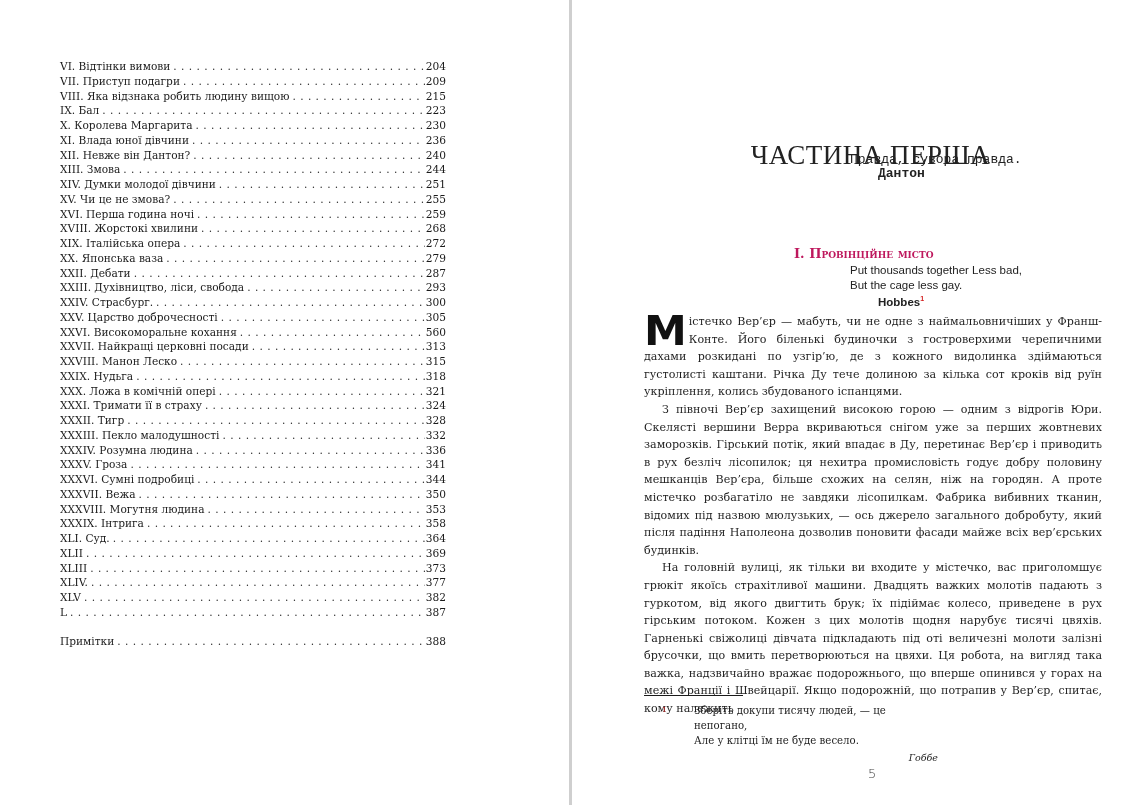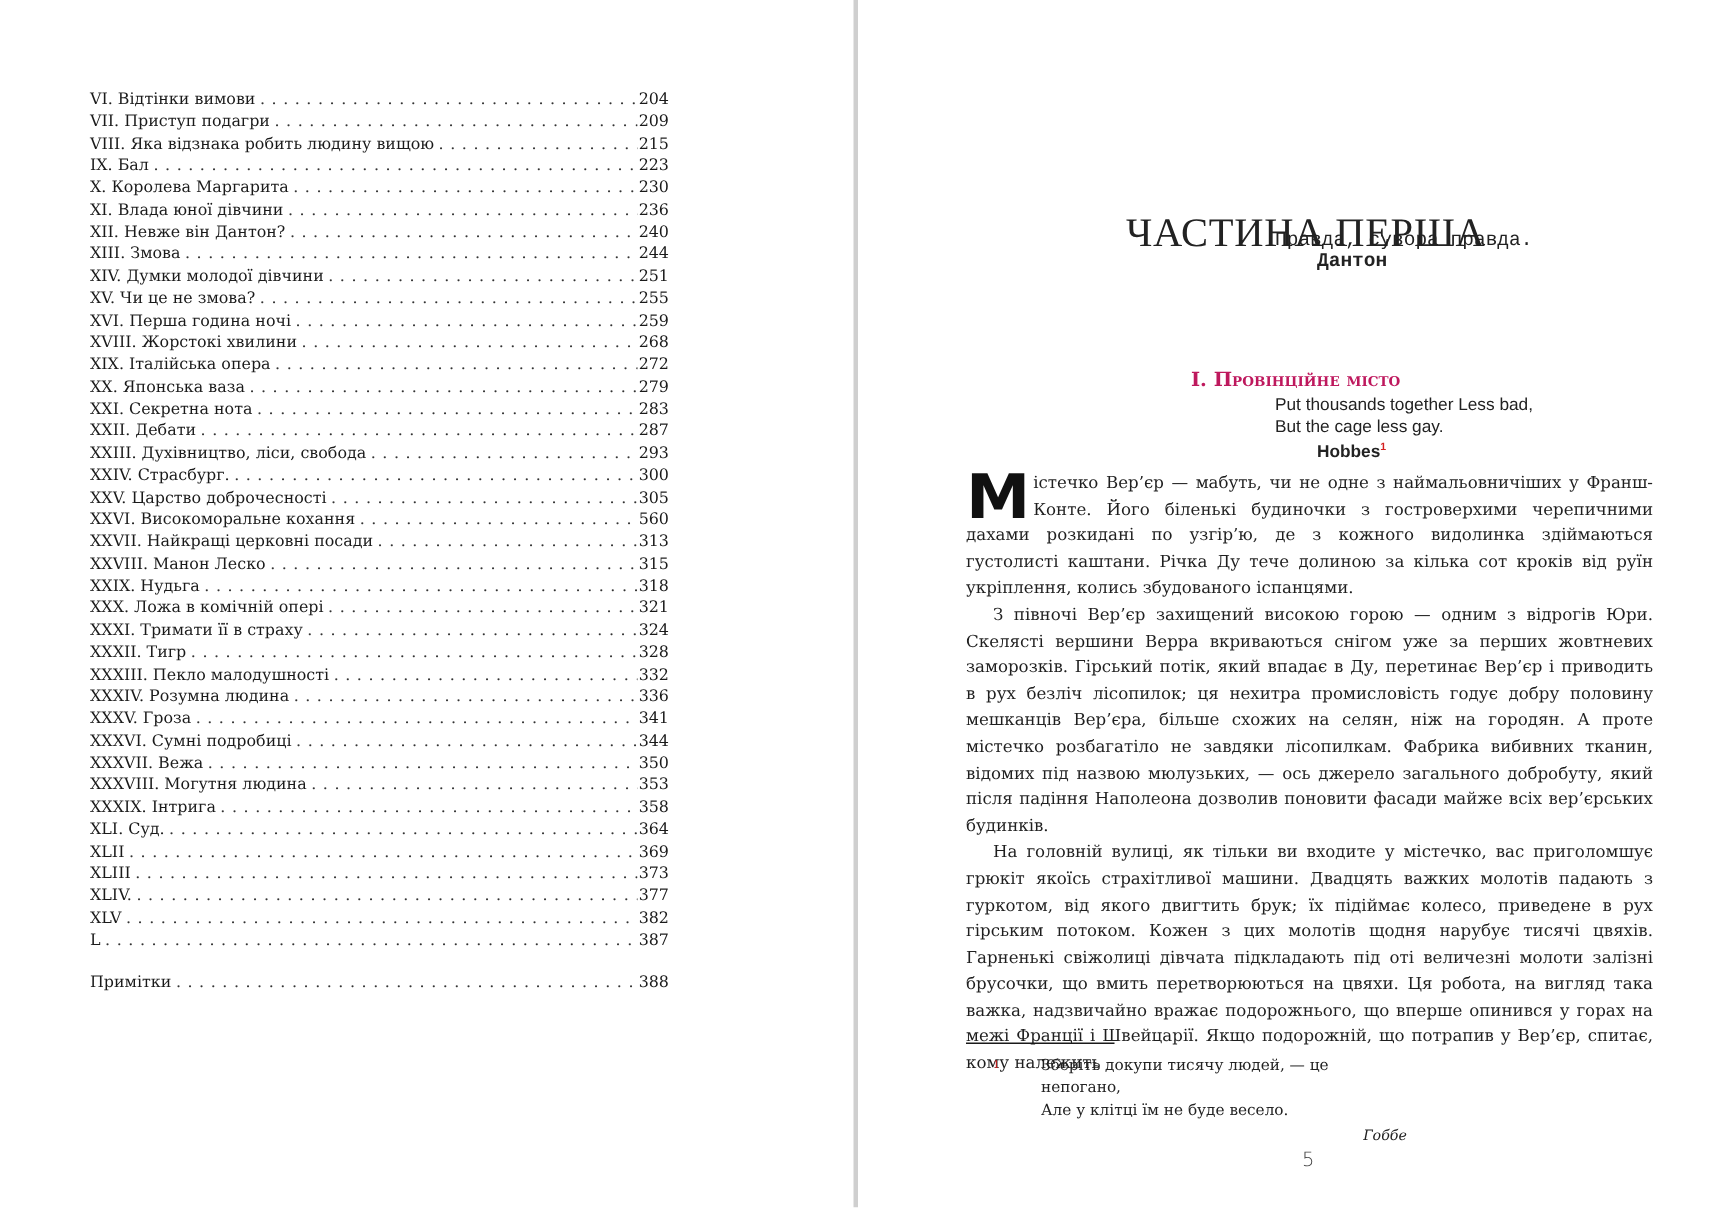--- a/index.html
+++ b/index.html
@@ -108,25 +108,20 @@
         <span class="toc-title">XIX. Італійська опера</span>
         <span class="toc-dots"></span>
         <span class="toc-page">272</span>
       </div>
       <div class="toc-row">
         <span class="toc-title">XX. Японська ваза</span>
         <span class="toc-dots"></span>
         <span class="toc-page">279</span>
       </div>
       <div class="toc-row">
-        <span class="toc-title">XXI. Секретна нота</span>
-        <span class="toc-dots"></span>
-        <span class="toc-page">283</span>
-      </div>
-      <div class="toc-row">
         <span class="toc-title">XXII. Дебати</span>
         <span class="toc-dots"></span>
         <span class="toc-page">287</span>
       </div>
       <div class="toc-row">
         <span class="toc-title">XXIII. Духівництво, ліси, свобода</span>
         <span class="toc-dots"></span>
         <span class="toc-page">293</span>
       </div>
       <div class="toc-row">

